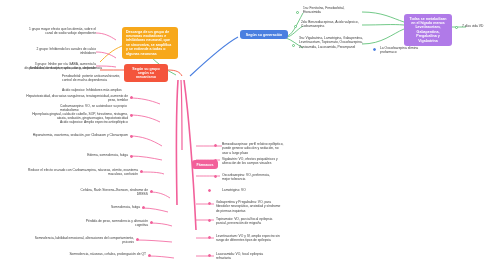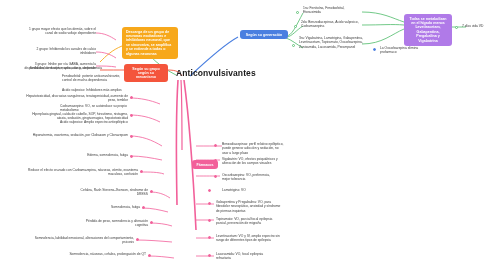--- a/index.html
+++ b/index.html
@@ -106,21 +106,20 @@
     <path d="M196,220 C202,220 208,220 214,220" stroke="#f2609a" stroke-width="0.8" fill="none"></path>
     <path d="M196,238 C202,238 208,238 214,238" stroke="#f2609a" stroke-width="0.8" fill="none"></path>
     <path d="M196,256 C202,256 208,256 214,256" stroke="#f2609a" stroke-width="0.8" fill="none"></path>
     <path d="M196,160 C206,160 214,160 220,160" stroke="#f2609a" stroke-width="0.8" fill="none"></path>
     <path d="M196,176 C206,176 214,176 220,176" stroke="#f2609a" stroke-width="0.8" fill="none"></path>
     <path d="M196,146 C206,146 214,146 222,146" stroke="#f2609a" stroke-width="0.8" fill="none"></path>
   </svg>
 
   <div class="node pill pill-orange" style="left:122px;top:27px;width:56px;">Descarga de un grupo de neuronas excitadoras e inhibidoras neuronal, que se sincroniza, se amplifica y se extiende a todas o algunas neuronas</div>
 
-  <div class="node central-title" style="left:176px;top:68px;">Anticonvulsivantes</div>
 
   <div class="node pill pill-blue" style="left:240px;top:30px;width:48px;">Según su generación</div>
 
   <div class="node pill pill-red" style="left:124px;top:64px;width:44px;">Según su grupo según su mecanismo</div>
 
   <div class="node pill pill-purple" style="left:404px;top:14px;width:48px;">Todas se metabolizan en el hígado menos Levetiracetam, Gabapentina, Pregabalina y Vigabatrina</div>
 
   <div class="node pill pill-pink" style="left:192px;top:160px;width:26px;">Fármacos</div>
 
   <div class="leaf right" style="left:303px;top:6px;width:60px;">1ra: Fenitoína, Fenobarbital, Etosuximida</div>

